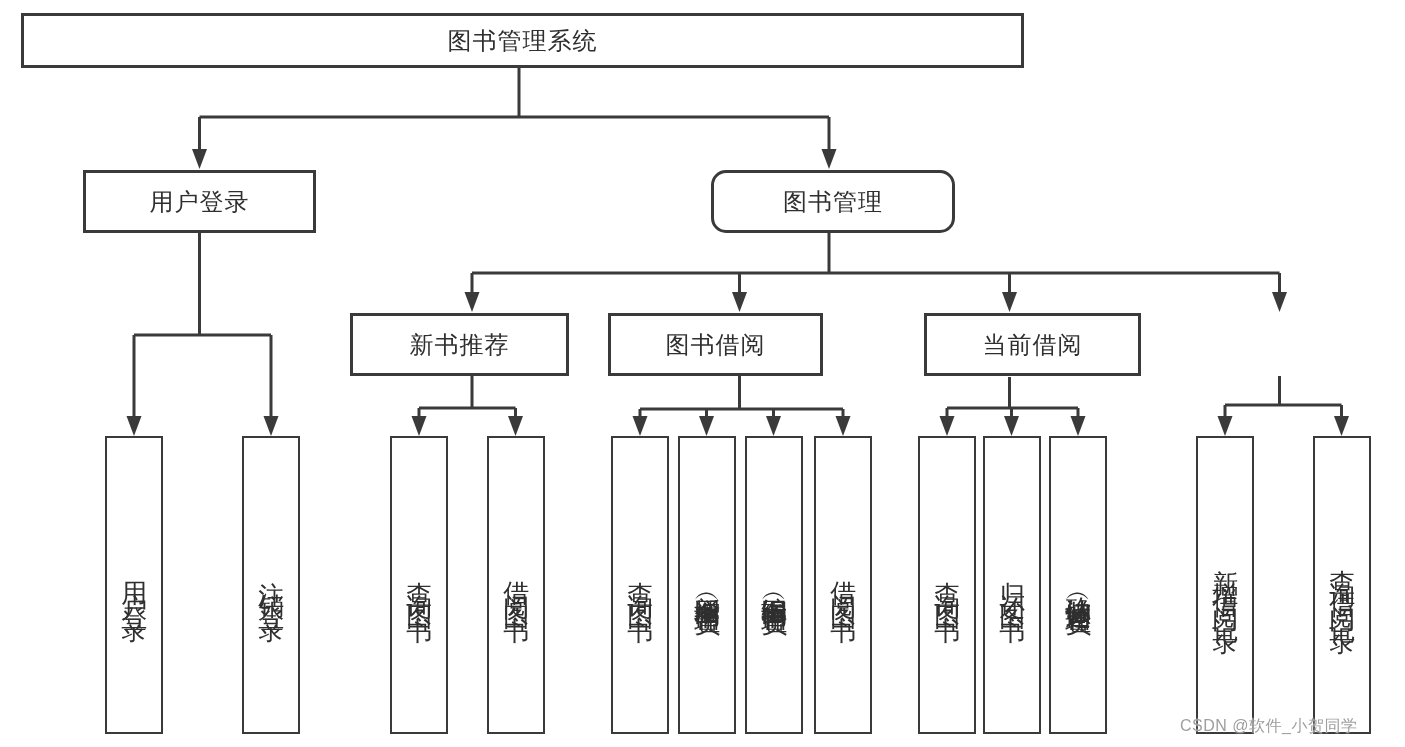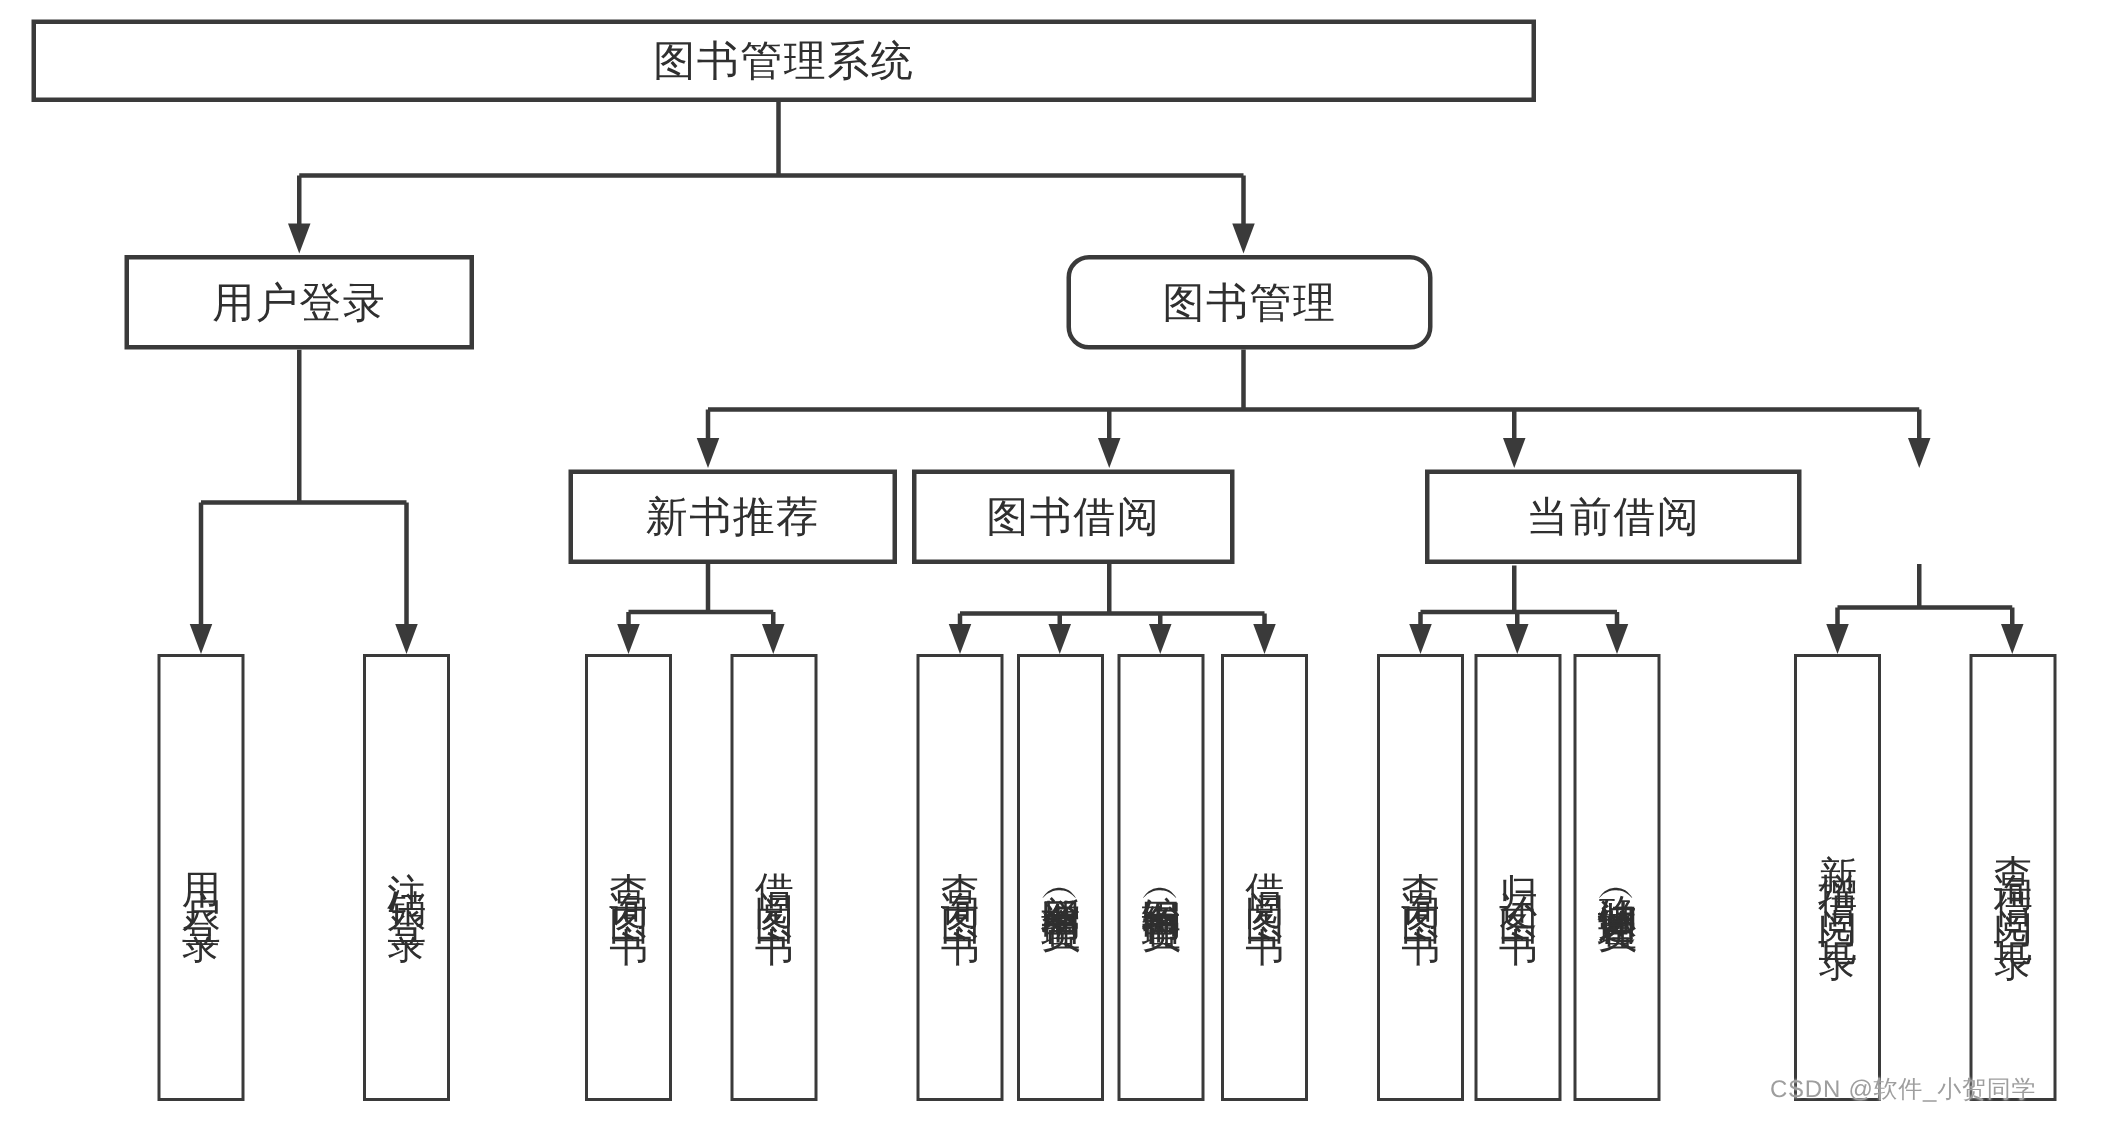--- a/index.html
+++ b/index.html
@@ -18,21 +18,21 @@
   .box {
     position: absolute;
     box-sizing: border-box;
     background: #ffffff;
     border: 3px solid #3a3a3a;
     display: flex;
     align-items: center;
     justify-content: center;
     z-index: 2;
   }
-  .hbox { font-size: 28px; letter-spacing: 1px; white-space: nowrap; }
+  .hbox { font-size: 24px; letter-spacing: 1px; white-space: nowrap; }
   .vbox {
     border-width: 2.5px;
     writing-mode: vertical-rl;
     font-size: 26px;
     letter-spacing: 12px;
     line-height: 1.05;
     text-align: center;
   }
   .vbox.tight { letter-spacing: 2px; }
   .watermark {
@@ -100,23 +100,23 @@
       <polygon points="1217.5,416 1232.5,416 1225,436"></polygon>
       <polygon points="1334,416 1349,416 1341.5,436"></polygon>
     </g>
   </svg>
 
   <div class="box hbox" style="left:21px; top:13px; width:1003px; height:55px;">图书管理系统</div>
 
   <div class="box hbox" style="left:83px; top:170px; width:233px; height:63px;">用户登录</div>
   <div class="box hbox" style="left:711px; top:170px; width:244px; height:63px;border-radius:15px;">图书管理</div>
 
-  <div class="box hbox" style="left:379px; top:313px; width:219px; height:63px;">新书推荐</div>
+  <div class="box hbox" style="left:350px; top:313px; width:219px; height:63px;">新书推荐</div>
   <div class="box hbox" style="left:608px; top:313px; width:215px; height:63px;">图书借阅</div>
-  <div class="box hbox" style="left:950px; top:313px; width:251px; height:63px;">当前借阅</div>
+  <div class="box hbox" style="left:924px; top:313px; width:217px; height:63px;">当前借阅</div>
 
   <div class="box vbox" style="left:105px; top:436px; width:58px; height:298px;">用户登录</div>
   <div class="box vbox" style="left:242px; top:436px; width:58px; height:298px;">注销登录</div>
 
   <div class="box vbox" style="left:390px; top:436px; width:58px; height:298px;">查询图书</div>
   <div class="box vbox" style="left:487px; top:436px; width:58px; height:298px;">借阅图书</div>
 
   <div class="box vbox" style="left:611px; top:436px; width:58px; height:298px;">查询图书</div>
   <div class="box vbox tight" style="left:678px; top:436px; width:58px; height:298px;">新增图书（管理员）</div>
   <div class="box vbox tight" style="left:745px; top:436px; width:58px; height:298px;">编辑图书（管理员）</div>

